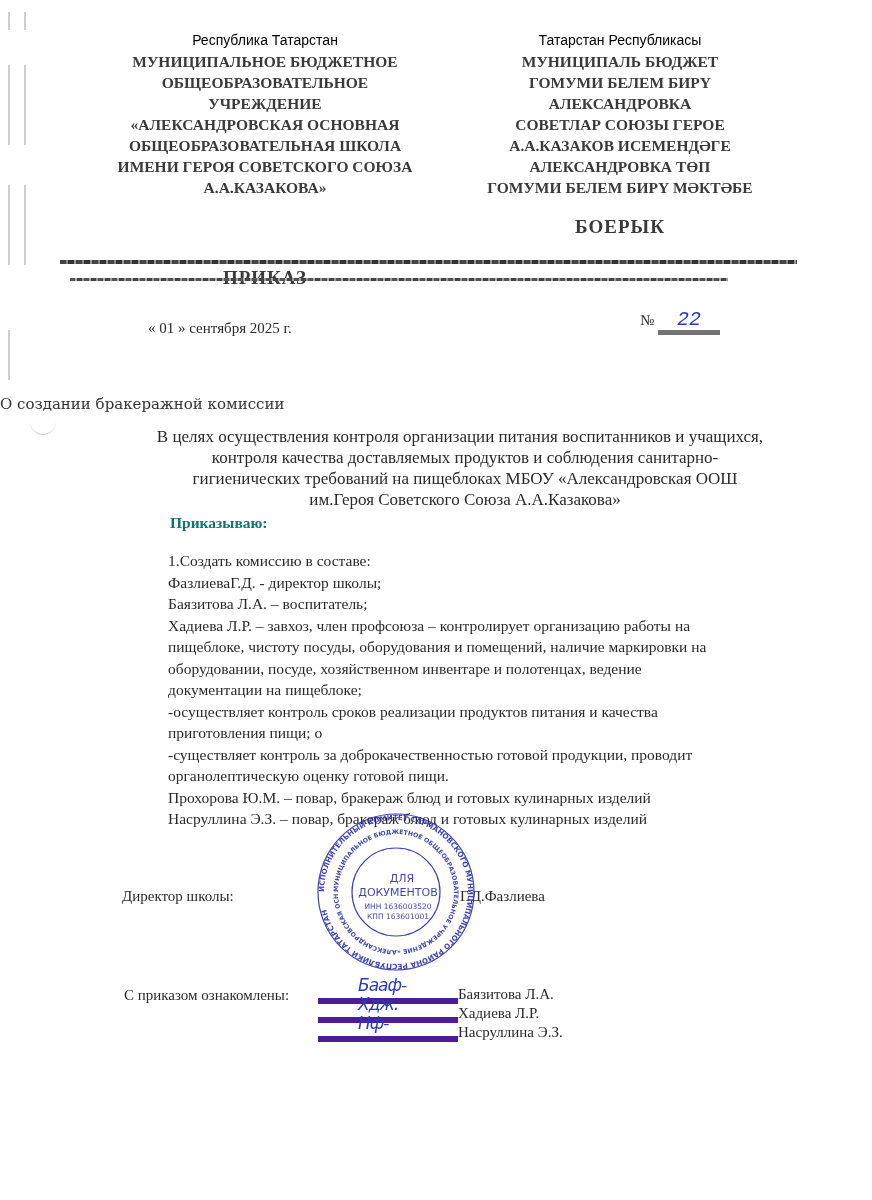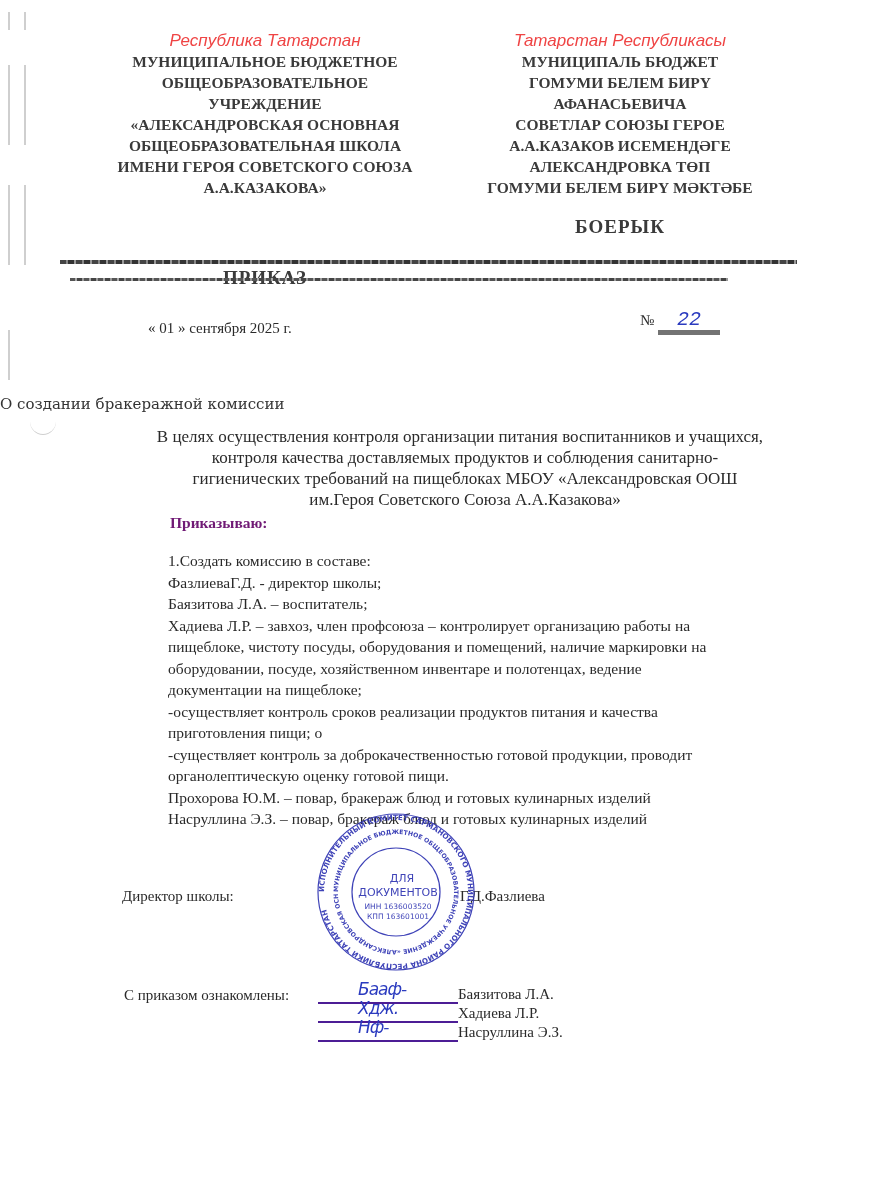--- a/index.html
+++ b/index.html
@@ -1,43 +1,43 @@
 <!DOCTYPE html>
 <html><head>
 <meta charset="utf-8">
 <style>
   html, body { margin: 0; padding: 0; background: #ffffff; }
   body { width: 872px; height: 1200px; position: relative; overflow: hidden;
          font-family: "Liberation Serif", "DejaVu Serif", serif; color: #2a2a2a; }
   .abs { position: absolute; }
   .hdr { text-align: center; line-height: 21px; font-size: 15.5px; }
-  .hdr .sub { font-weight: normal; font-family: "Liberation Sans", sans-serif; font-size: 17px; color: #ef4444; font-style: italic; }
+  .hdr .sub { font-weight: normal; font-family: "Liberation Sans", sans-serif; font-size: 14px; color: #000000; }
   .hdr .bold { font-weight: bold; color: #3a3a3a; }
   .doc-type { font-weight: bold; font-size: 19px; letter-spacing: 1px; color: #3a3a3a; text-align: center; }
   .rule { position: absolute; background: #3a3a3a; }
   .rule1 { left: 60px; top: 260px; width: 737px; height: 4px;
            background: repeating-linear-gradient(90deg,#444 0 6px,#888 6px 8px,#333 8px 14px,#999 14px 16px); }
   .rule2 { left: 70px; top: 278px; width: 658px; height: 3px;
            background: repeating-linear-gradient(90deg,#555 0 5px,#aaa 5px 7px,#444 7px 12px,#999 12px 14px); }
   .date { left: 148px; top: 320px; font-size: 15px; }
   .num-wrap { left: 640px; top: 310px; font-size: 15px; }
   .num-line { display: inline-block; width: 62px; border-bottom: 5px solid #737373; text-align: center;
               font-family: Liberation Mono, monospace; font-style: italic; color: #2b3bbf; font-size: 20px; line-height: 20px; }
   .title { left: 0; width: 872px; top: 395px; text-align: left; font-size: 15px;
            font-family: "DejaVu Serif", serif; color: #333; }
   .preamble { left: 165px; width: 600px; top: 426px; text-align: center; font-size: 17px; line-height: 21px; }
-  .order-word { left: 170px; top: 514px; font-size: 15.5px; font-weight: bold; color: #701a75; }
+  .order-word { left: 170px; top: 514px; font-size: 15.5px; font-weight: bold; color: #0f766e; }
   .body-text { left: 168px; width: 600px; top: 550px; font-size: 15.5px; line-height: 21.5px; }
   .body-text div { white-space: nowrap; }
   .director { left: 122px; top: 888px; font-size: 15px; }
   .director-name { left: 460px; top: 888px; font-size: 15px; }
   .ack-label { left: 124px; top: 987px; font-size: 15px; }
   .ack-list { left: 318px; top: 985px; font-size: 15px; line-height: 19px; }
   .ack-row { display: flex; align-items: flex-end; height: 19px; }
-  .ack-line { width: 140px; border-bottom: 2px solid #4c1d95; height: 16px; position: relative; }
+  .ack-line { width: 140px; border-bottom: 6px solid #4c1d95; height: 16px; position: relative; }
   .ack-sig { position: absolute; left: 40px; top: -6px; font-family: "DejaVu Sans", sans-serif; font-style: italic;
              color: #2b3bbf; font-size: 17px; letter-spacing: -1px; }
   .stamp { left: 316px; top: 812px; width: 160px; height: 160px; }
   .scan-mark { position: absolute; background: #cfcfcf; }
 </style>
 </head>
 <body>
 
 <div class="scan-mark" style="left:8px;top:12px;width:2px;height:18px;"></div>
 <div class="scan-mark" style="left:24px;top:12px;width:2px;height:18px;"></div>
@@ -57,21 +57,21 @@
   <div class="bold">ОБЩЕОБРАЗОВАТЕЛЬНАЯ ШКОЛА</div>
   <div class="bold">ИМЕНИ ГЕРОЯ СОВЕТСКОГО СОЮЗА</div>
   <div class="bold">А.А.КАЗАКОВА»</div>
 </div>
 <div class="abs doc-type" style="left:100px;top:220px;width:330px;margin-top:47px;">ПРИКАЗ</div>
 
 <div class="abs hdr" style="left:450px;top:30px;width:340px;">
   <div class="sub">Татарстан Республикасы</div>
   <div class="bold">МУНИЦИПАЛЬ БЮДЖЕТ</div>
   <div class="bold">ГОМУМИ БЕЛЕМ БИРҮ</div>
-  <div class="bold">АФАНАСЬЕВИЧА</div>
+  <div class="bold">АЛЕКСАНДРОВКА</div>
   <div class="bold">СОВЕТЛАР СОЮЗЫ ГЕРОЕ</div>
   <div class="bold">А.А.КАЗАКОВ ИСЕМЕНДӘГЕ</div>
   <div class="bold">АЛЕКСАНДРОВКА ТӨП</div>
   <div class="bold">ГОМУМИ БЕЛЕМ БИРҮ МӘКТӘБЕ</div>
 </div>
 <div class="abs doc-type" style="left:450px;top:216px;width:340px;">БОЕРЫК</div>
 
 <div class="rule rule1"></div>
 <div class="rule rule2"></div>
 

